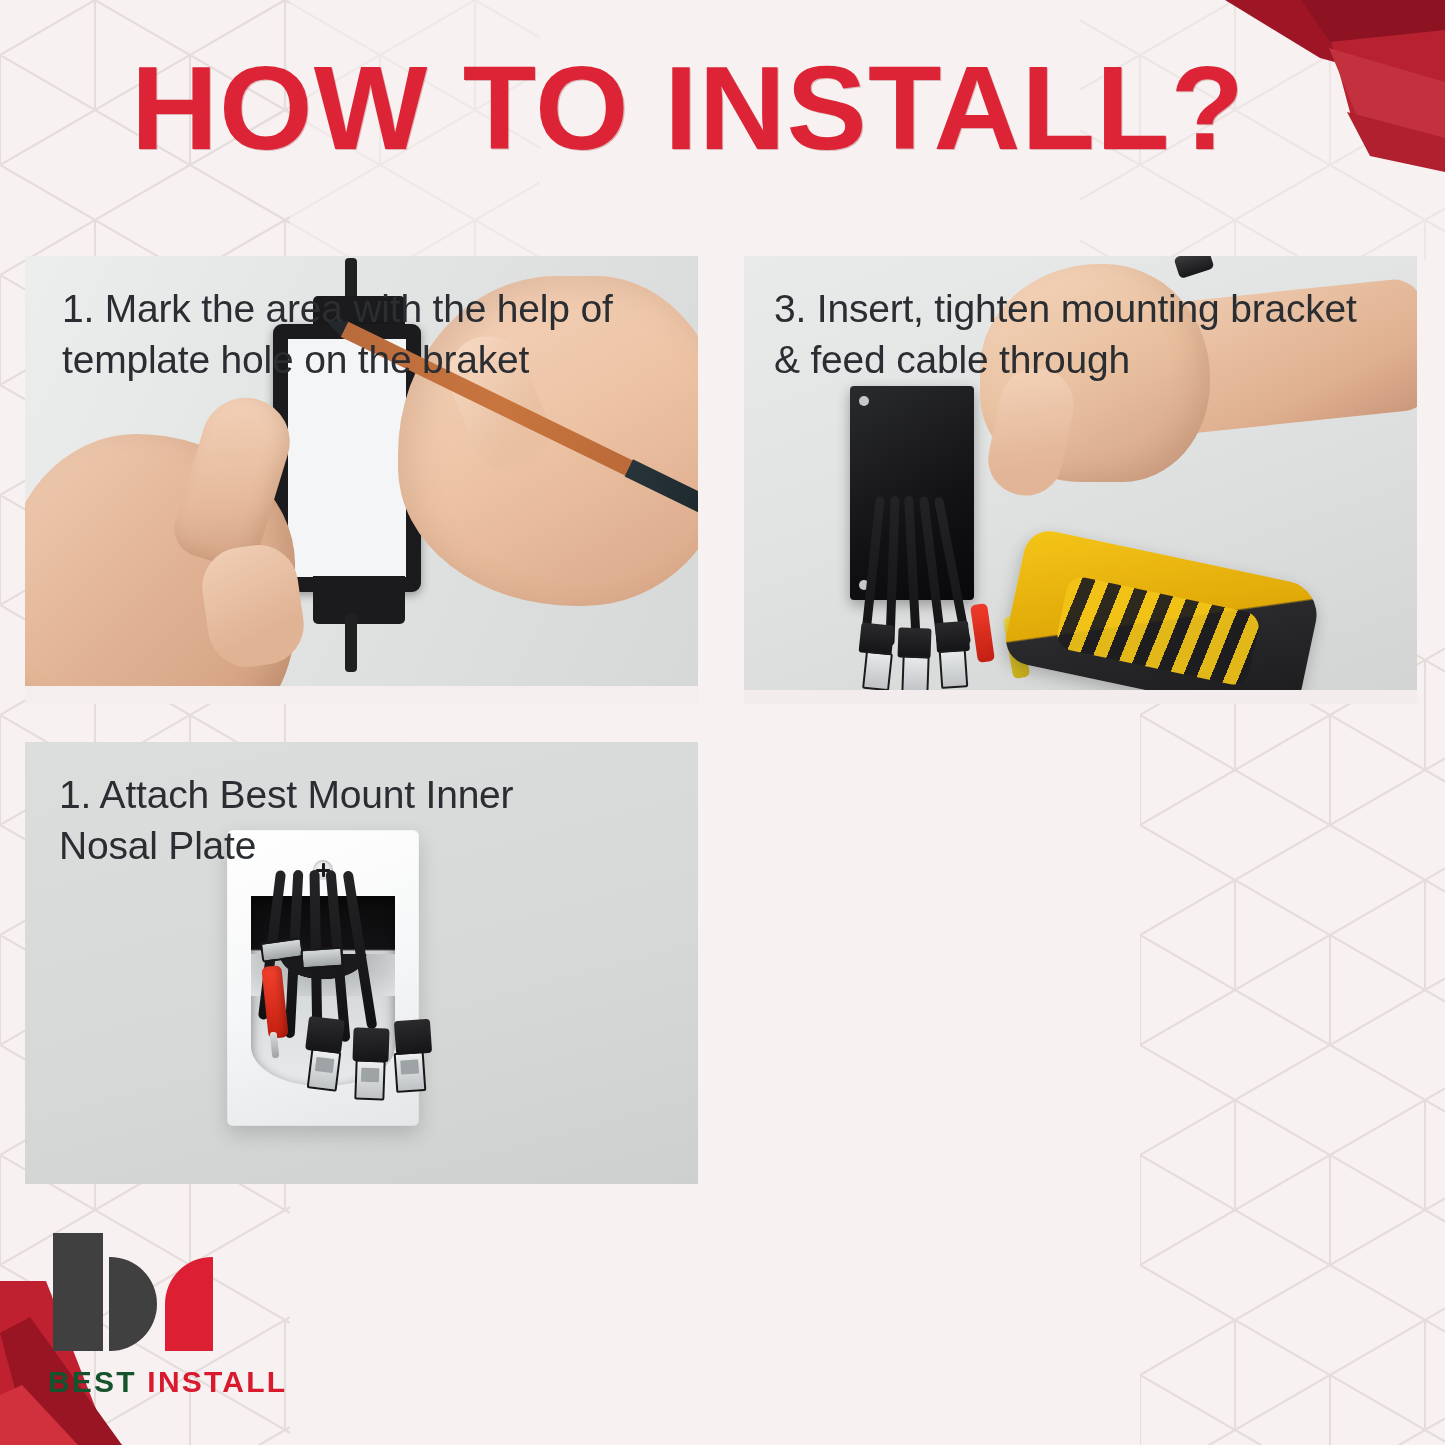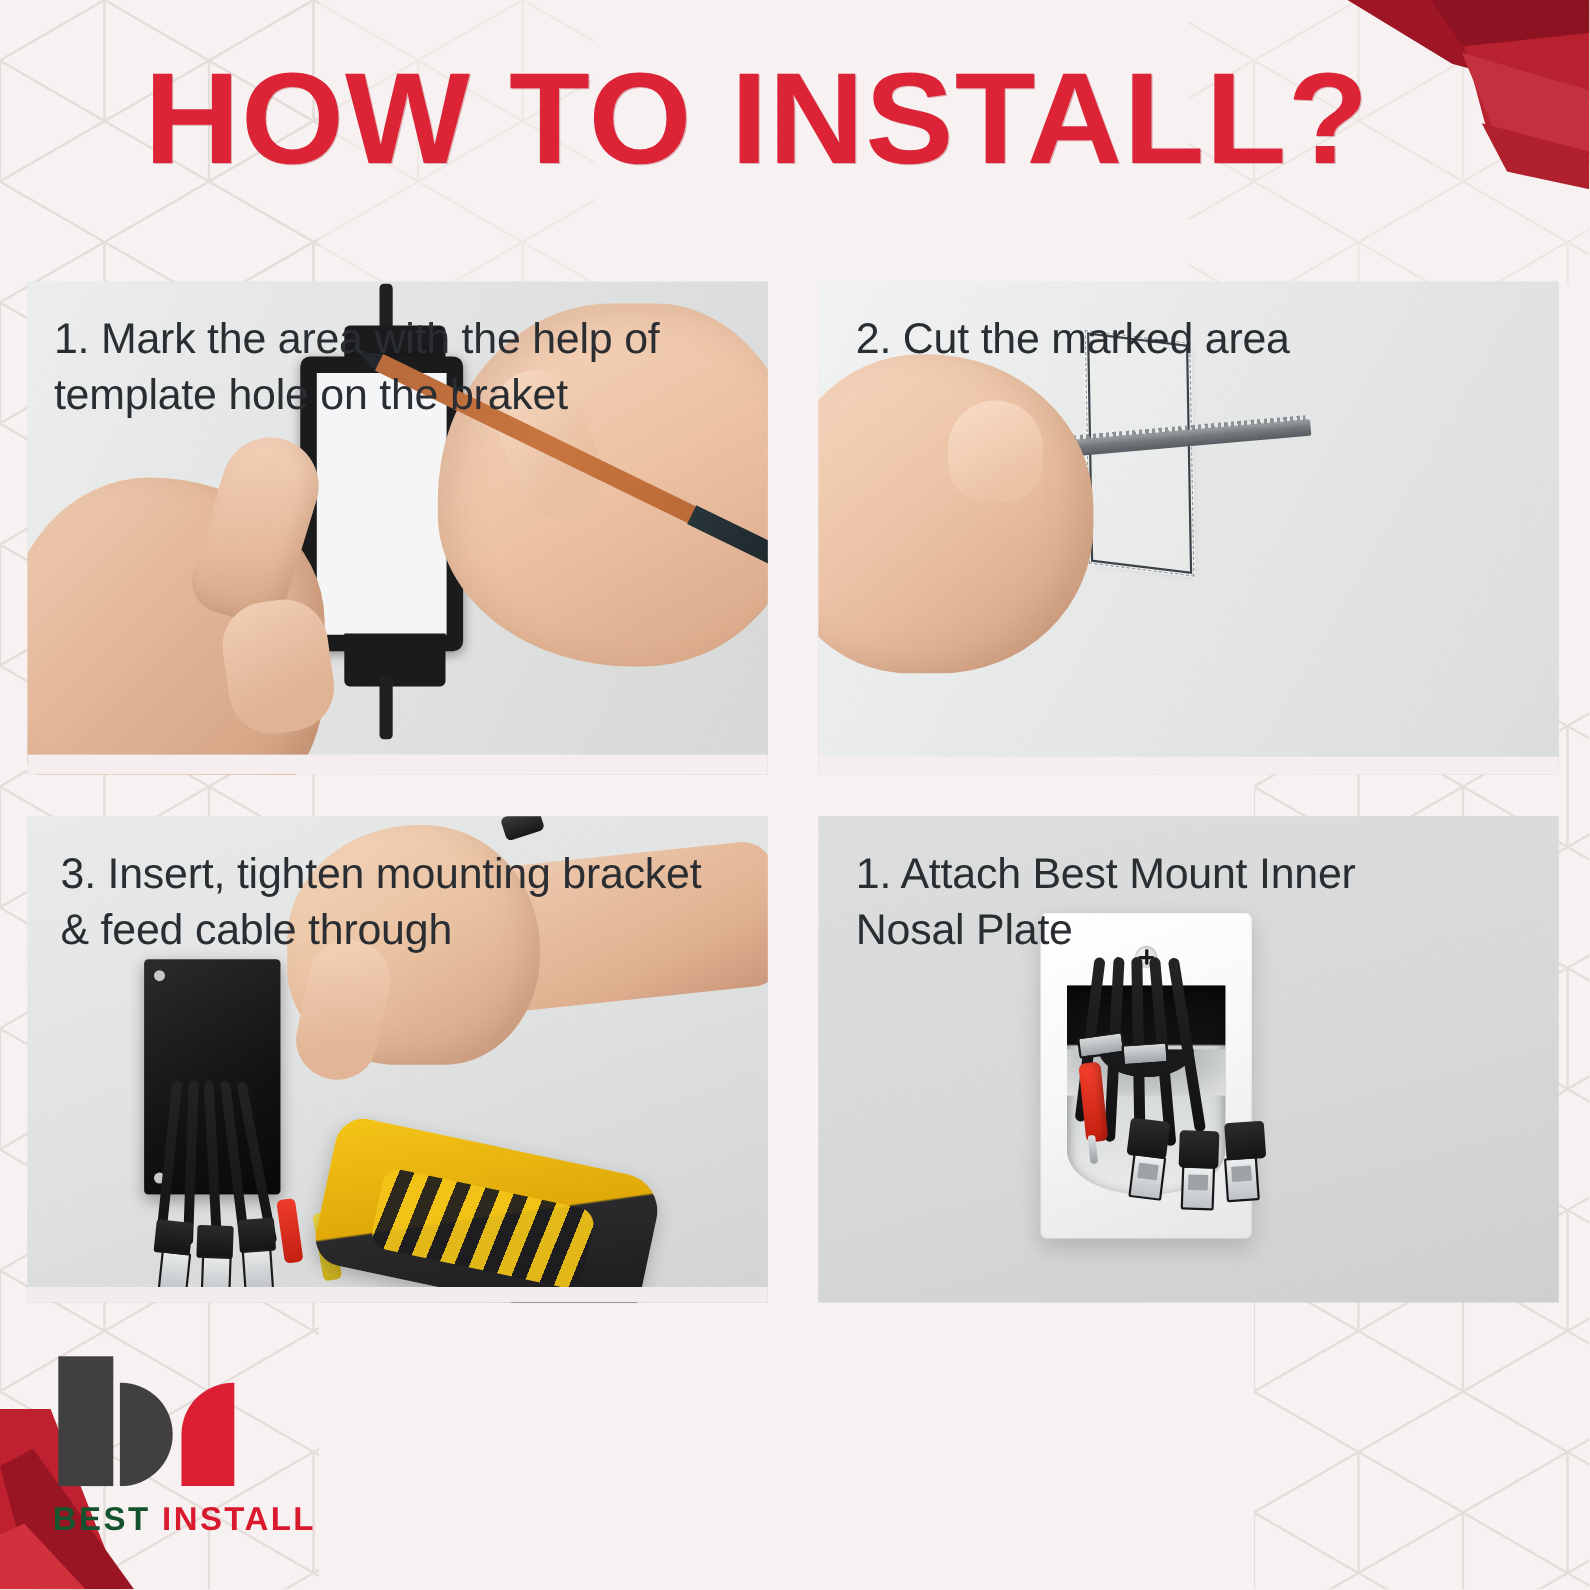--- a/index.html
+++ b/index.html
@@ -77,21 +77,21 @@
     position:absolute;
     z-index:6;
     font-family:"Liberation Sans", sans-serif;
     font-weight:400;
     font-size:39px;
     line-height:1.30;
     color:#2a2d31;
     letter-spacing:-.2px;
     white-space:pre-line;
   }
-  .cap-1 { left:24px; top:28px; }
+  .cap-1 { left:37px; top:28px; }
   .cap-2 { left:34px; top:28px; }
   .cap-3 { left:30px; top:28px; }
   .cap-4 { left:34px; top:28px; }
 
   
   .photo { position:absolute; inset:0; z-index:2; }
 
   
   .p1-wall {
     position:absolute; left:0; top:0; right:0; bottom:0;
@@ -511,31 +511,20 @@
         <div class="p1-fingerL2"></div>
         <div class="p1-handR"></div>
         <div class="p1-thumb"></div>
         <div class="p1-pencil"></div>
         <div class="p1-floor"></div>
       </div>
       <div class="step-caption cap-1">1. Mark the area with the help of
 template hole on the braket</div>
     </div>
 
-    <div class="panel panel-2">
-      <div class="photo">
-        <div class="p2-wall"></div>
-        <div class="p2-cut"></div>
-        <div class="p2-saw"></div>
-        <div class="p2-fist"></div>
-        <div class="p2-knuckle"></div>
-        <div class="p2-floor"></div>
-      </div>
-      <div class="step-caption cap-2">2. Cut the marked area</div>
-    </div>
 
     <div class="panel panel-3">
       <div class="photo">
         <div class="p3-wall"></div>
         <div class="p3-plate"></div>
 
         <div class="p3-cables">
           <div class="p3-cab" style="left:6px;  top:0;  transform:rotate(6deg);"></div>
           <div class="p3-cab" style="left:26px; top:0;  transform:rotate(2deg);"></div>
           <div class="p3-cab" style="left:46px; top:0;  transform:rotate(-3deg);"></div>

